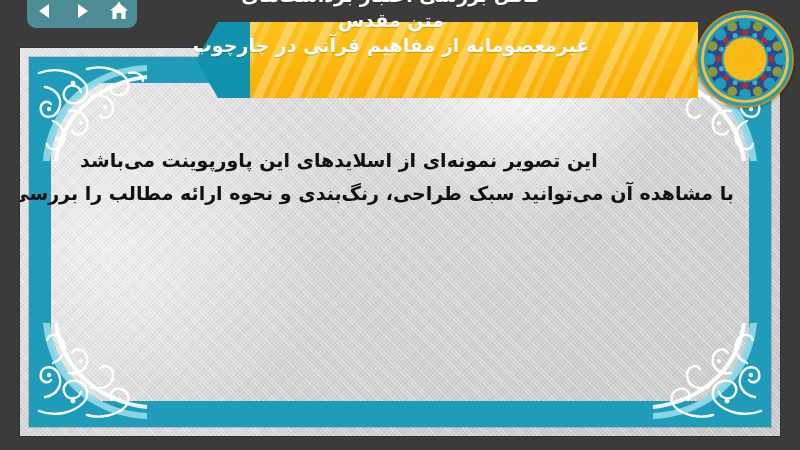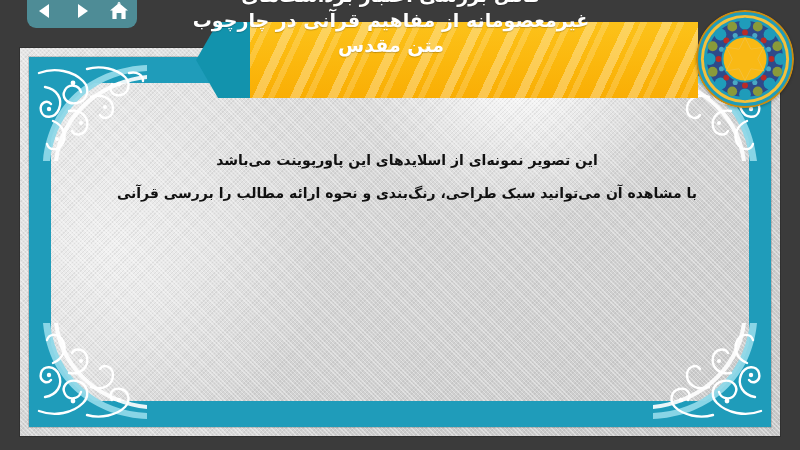--- a/index.html
+++ b/index.html
@@ -127,23 +127,23 @@
     position:absolute; right:6px; top:10px;
     width:98px; height:98px; border-radius:50%;
     z-index:36;
     box-shadow:0 1px 3px rgba(0,0,0,.3);
   }
   #medallion svg { display:block; border-radius:50%; }
 
   
   #body-copy {
     position:absolute; left:60px; right:46px; top:96px;
-    direction:rtl; text-align:center;
+    direction:rtl; text-align:left;
     color:#111111;
-    font-size:14px;
+    font-size:19px;
     line-height:33px;
     font-weight:600;
     z-index:20;
   }
   #body-copy .line { display:block; white-space:nowrap; }
 </style>
 </head>
 <body>
 
 <div id="stage">
@@ -296,22 +296,22 @@
 
   <div id="banner-wrap">
     <svg id="banner-arrow" viewBox="0 0 64 76" preserveAspectRatio="none">
       <path d="M64,0 L22,0 L0,38 L22,76 L64,76 Z" fill="#1293ad"></path>
     </svg>
     <div id="banner-body"></div>
   </div>
 
   <div id="title-text">
     <span class="tl">کامل بررسی اعتبار برداشت‌های</span>
+    <span class="tl">متن مقدس</span>
     <span class="tl">غیرمعصومانه از مفاهیم قرآنی در چارچوب</span>
-    <span class="tl">متن مقدس</span>
   </div>
 
   <div id="medallion">
     <svg width="98" height="98" viewBox="0 0 100 100">
       <circle cx="50" cy="50" r="49" fill="#1f9cba"></circle>
       <circle cx="50" cy="50" r="45" fill="#f4c03a"></circle>
       <circle cx="50" cy="50" r="42" fill="#1f9cba"></circle>
       <circle cx="50" cy="50" r="39" fill="#2e4a8a"></circle>
       <g>
         <g fill="#1f9cba">

